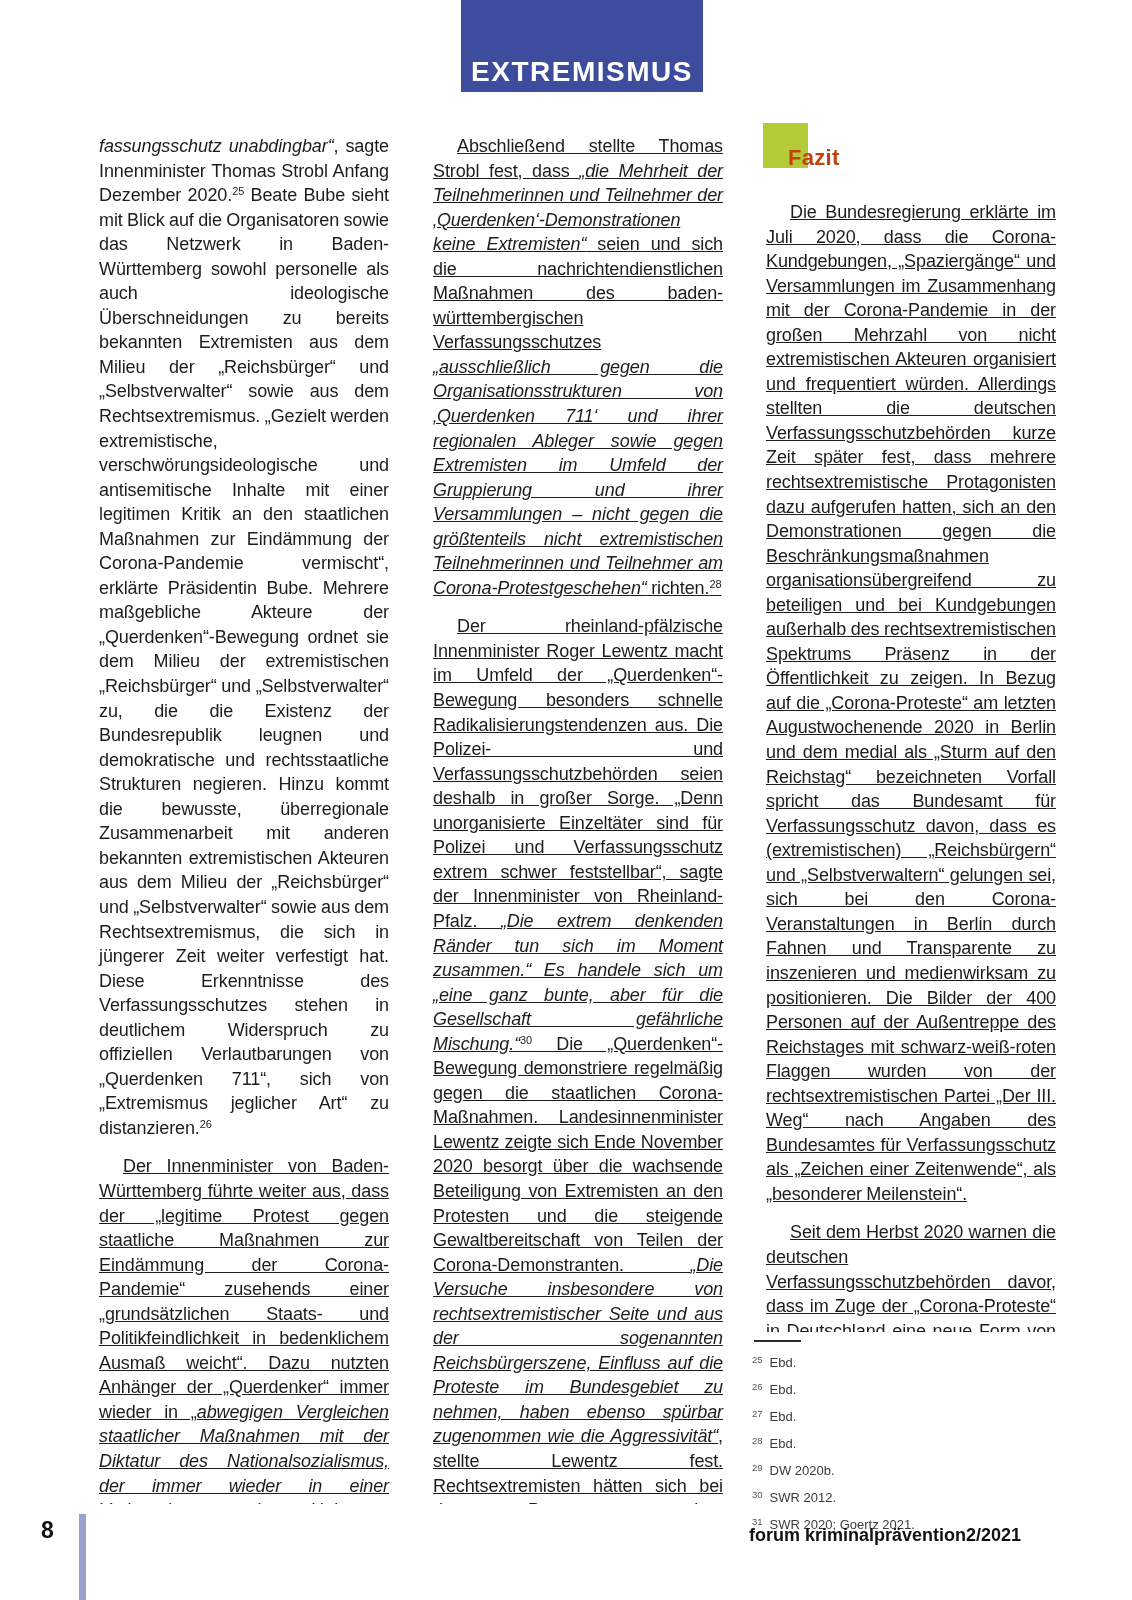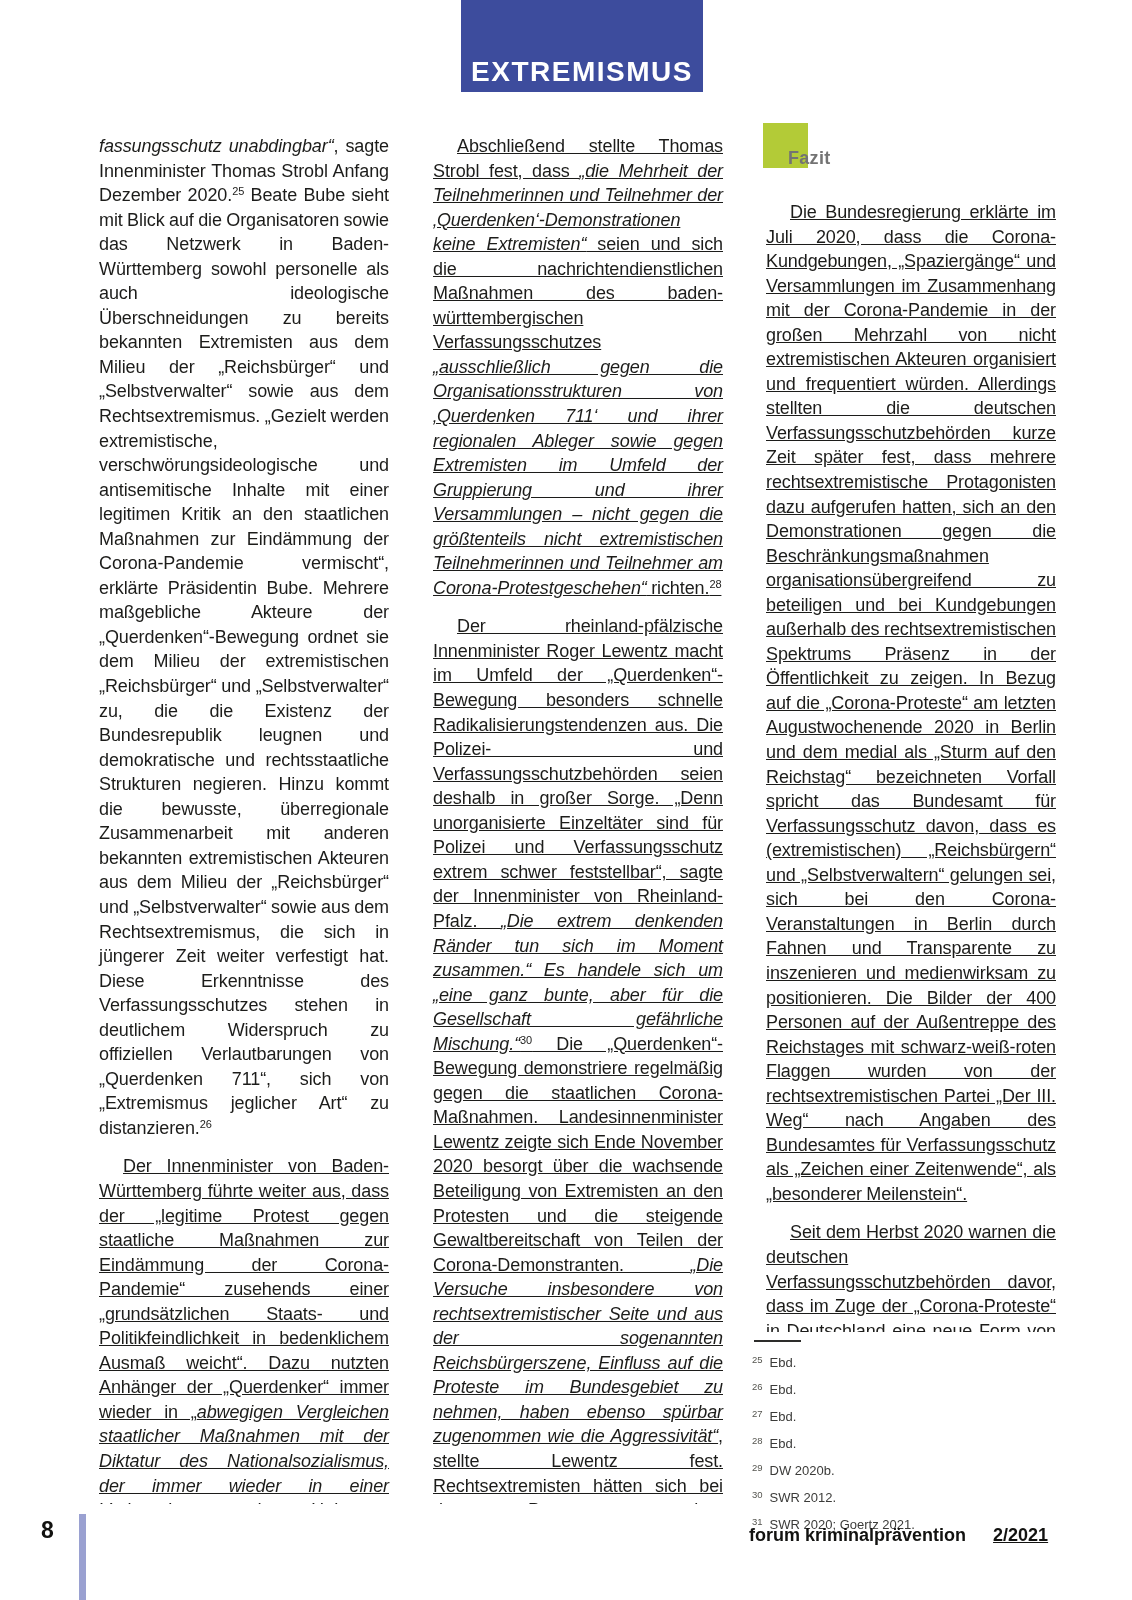--- a/index.html
+++ b/index.html
@@ -30,33 +30,33 @@
   #col-2{left:419px;height:1384px;}
   #col-3{left:752px;height:1212px;}
   .col p{margin:14px;}
   .col p.indent{text-indent:24px;text-decoration:underline;}
   .col em{font-style:italic;}
   sup.fn{font-size:11px;line-height:0;position:relative;top:-6px;vertical-align:baseline;}
 
   
   .fazit-head{position:relative;height:66px;}
   .fazit-square{position:absolute;left:11px;top:3px;width:45px;height:45px;background:#b3cb37;}
-  .fazit-title{position:absolute;left:36px;top:26px;font-size:18px;font-weight:bold;color:#737373;letter-spacing:0.3px;}
+  .fazit-title{position:absolute;left:36px;top:26px;font-size:22px;font-weight:bold;color:#c2410c;letter-spacing:0.3px;}
 
   
   .footnotes{position:absolute;left:752px;top:1340px;width:318px;}
   .fn-rule{width:47px;border-top:2px solid #2d2d2b;margin:0 0 8px 2px;height:0;}
   .footnote{font-size:13px;line-height:26px;color:#3b3b39;}
   .footnote .num{font-size:9.5px;position:relative;top:-4px;margin-right:7px;color:#55554f;}
 
   
   .footer-page-number{position:absolute;left:41px;top:1517px;font-size:23px;font-weight:bold;color:#121210;}
   .footer-bar{position:absolute;left:79px;top:1514px;width:7px;height:86px;background:#9aa1d1;}
   .footer-right{position:absolute;left:749px;top:1525px;width:330px;font-size:18px;font-weight:bold;color:#121210;display:flex;}
-  .footer-right .issue{margin-left:27px;text-decoration:underline;}
+  .footer-right .issue{}
 </style>
 </head>
 <body>
 
 <div class="page">
 
   <div class="header-box">
     <span class="header-title">EXTREMISMUS</span>
   </div>
 

